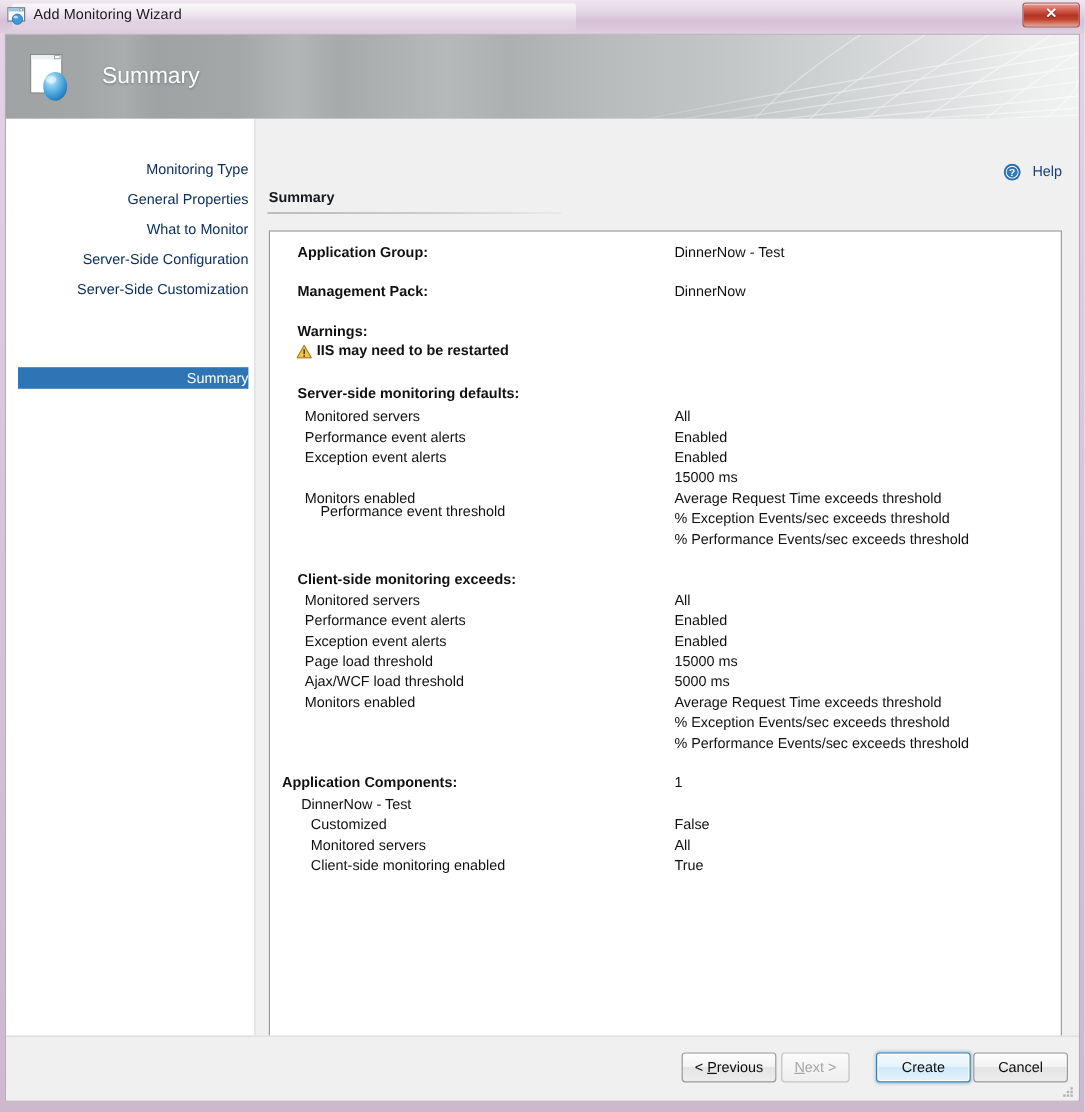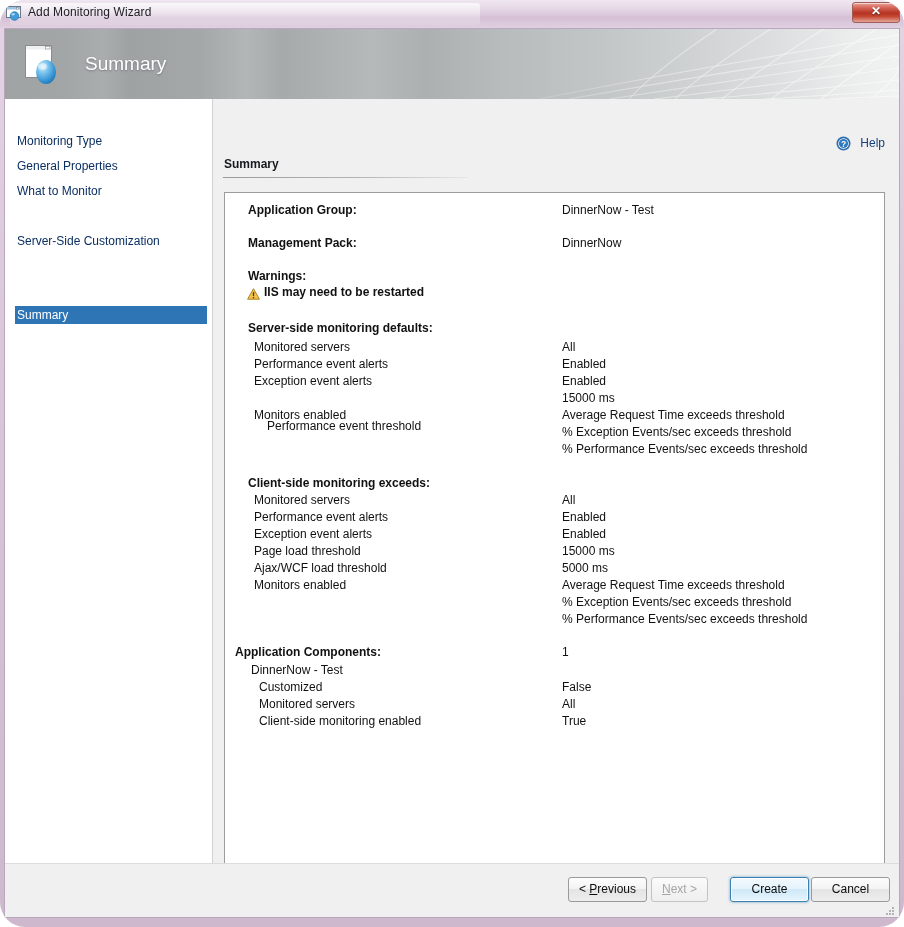--- a/index.html
+++ b/index.html
@@ -14,21 +14,20 @@
   }
 
   .window {
     position: relative;
     width: 904px;
     height: 927px;
     box-sizing: border-box;
     background: linear-gradient(to bottom, #e4d4e4 0%, #d9c6da 40%, #cdb8ce 100%);
     padding: 1px;
     overflow: hidden;
-    border-radius: 25px;
   }
 
   
   .titlebar {
     position: absolute;
     left: 0; top: 0;
     width: 904px;
     height: 28px;
     background: linear-gradient(to bottom,
         #efe6ef 0%, #e7dae8 28%, #ddcadd 50%, #d5c0d6 62%, #e0d0e0 100%);
@@ -136,20 +135,21 @@
     left: 10px;
     width: 192px;
     height: 18px;
     line-height: 18px;
     font-size: 12px;
     color: #0b2f63;
     white-space: nowrap;
     padding-left: 2px;
     box-sizing: border-box;
     cursor: pointer;
+    text-align: right;
   }
   .nav-item.selected {
     background: #2e75b6;
     color: #ffffff;
   }
 
   
   .content {
     position: absolute;
     left: 208px; top: 70px;
@@ -332,20 +332,21 @@
         </svg>
       </span>
 
       <span class="banner-title">Summary</span>
     </div>
 
     <div class="sidebar">
       <div class="nav-item" style="top:33px"><span>Monitoring Type</span></div>
       <div class="nav-item" style="top:58px"><span>General Properties</span></div>
       <div class="nav-item" style="top:83px"><span>What to Monitor</span></div>
+      <div class="nav-item" style="top:108px"><span>Server-Side Configuration</span></div>
       <div class="nav-item" style="top:133px"><span>Server-Side Customization</span></div>
       <div class="nav-item selected" style="top:207px"><span>Summary</span></div>
     </div>
 
     <div class="content">
 
       <span class="help-icon">
         <svg width="15" height="15" viewBox="0 0 15 15">
           <circle cx="7.5" cy="7.5" r="7" fill="#2f6fb0"></circle>
           <circle cx="7.5" cy="7.5" r="5.3" fill="#ffffff"></circle>

